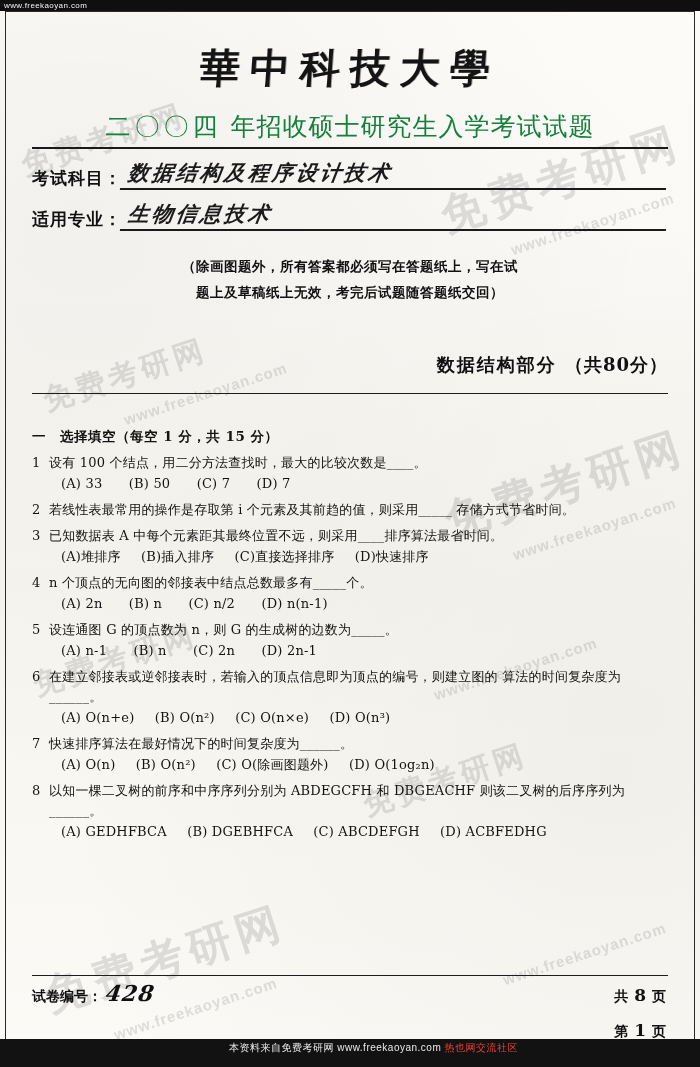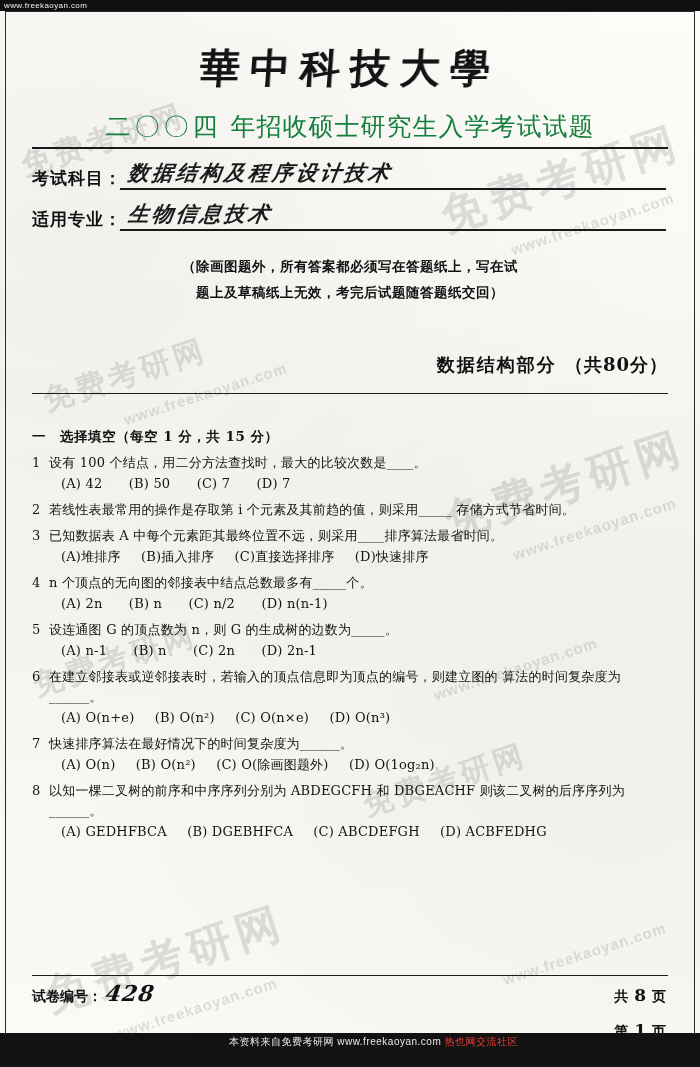--- a/index.html
+++ b/index.html
@@ -50,21 +50,21 @@
   .frame {
     position: absolute;
     top: 11px; left: 5px; right: 5px; bottom: 18px;
     border: 1px solid #2a2a2a;
     box-sizing: border-box;
   }
 
   .bottombar {
     position: absolute;
     left: 0; right: 0; bottom: 0;
-    height: 34px;
+    height: 28px;
     background: #121212;
     color: #eaeaea;
     font-family: "Liberation Sans", sans-serif;
     font-size: 10px;
     line-height: 18px;
     text-align: center;
     letter-spacing: 0.5px;
     padding-left: 47px;
   }
   .bottombar .red { color: #e8423a; }
@@ -300,21 +300,21 @@
     <div class="qblock">
       <div class="part-head">
         <span>一</span><span class="gap"></span><span>选择填空（每空 1 分，共 15 分）</span>
       </div>
 
       <div class="q">
         <div class="q-num">1</div>
         <div class="q-body">
           <div class="q-text">设有 100 个结点，用二分方法查找时，最大的比较次数是____。</div>
           <div class="q-opts wide">
-            <span class="opt">(A) 42</span>
+            <span class="opt">(A) 33</span>
             <span class="opt">(B) 50</span>
             <span class="opt">(C) 7</span>
             <span class="opt">(D) 7</span>
           </div>
         </div>
       </div>
 
       <div class="q">
         <div class="q-num">2</div>
         <div class="q-body">

